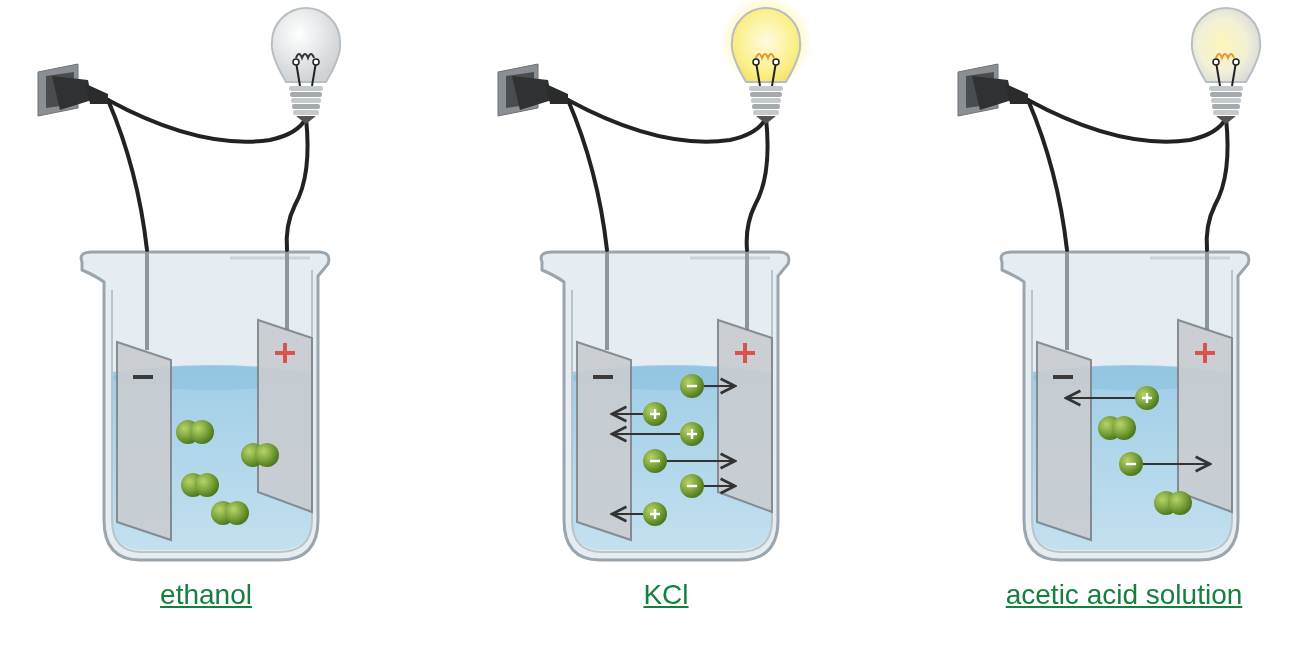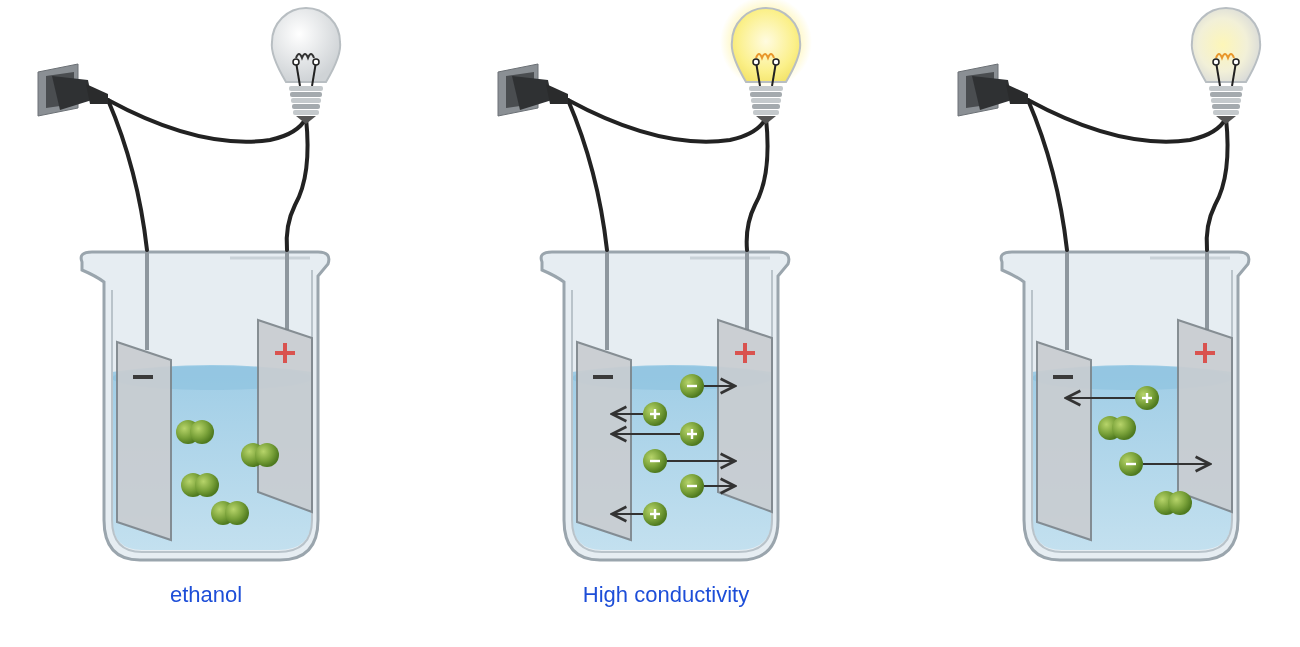--- a/index.html
+++ b/index.html
@@ -1,18 +1,18 @@
 <!DOCTYPE html>
 <html><head>
 <meta charset="utf-8">
 <style>
   html, body { margin:0; padding:0; background:#ffffff; }
   body { width:1300px; height:647px; position:relative; overflow:hidden; font-family:"Liberation Sans", sans-serif; }
   #scene { position:absolute; left:0; top:0; width:1300px; height:647px; }
-  .label { position:absolute; width:300px; text-align:center; color:#1d4ed8; font-size:22px; line-height:30px; }
+  .label { position:absolute; width:300px; text-align:center; color:#15803d; font-size:28px; line-height:30px;text-decoration:underline; }
   .label span { display:block; }
 </style>
 </head>
 <body>
 
 <svg id="scene" viewBox="0 0 1300 647" xmlns="http://www.w3.org/2000/svg">
   <defs>
     <radialGradient id="molGrad" cx="35%" cy="35%" r="65%">
       <stop offset="0%" stop-color="#b7d46a"></stop>
       <stop offset="60%" stop-color="#7aa23a"></stop>
@@ -250,16 +250,17 @@
           <rect x="1126" y="462.8" width="10" height="2.4" fill="#fff"></rect>
         </g>
       </g>
     </g>
 </svg>
 
 <div class="label" style="left:56px; top:580px;">
   <span>ethanol</span>
 </div>
 <div class="label" style="left:516px; top:580px;">
-  <span>High conductivity</span>
+  <span>KCl</span>
 </div>
 <div class="label" style="left:974px; top:580px;">
+  <span>acetic acid solution</span>
 </div>
 
 </body></html>

